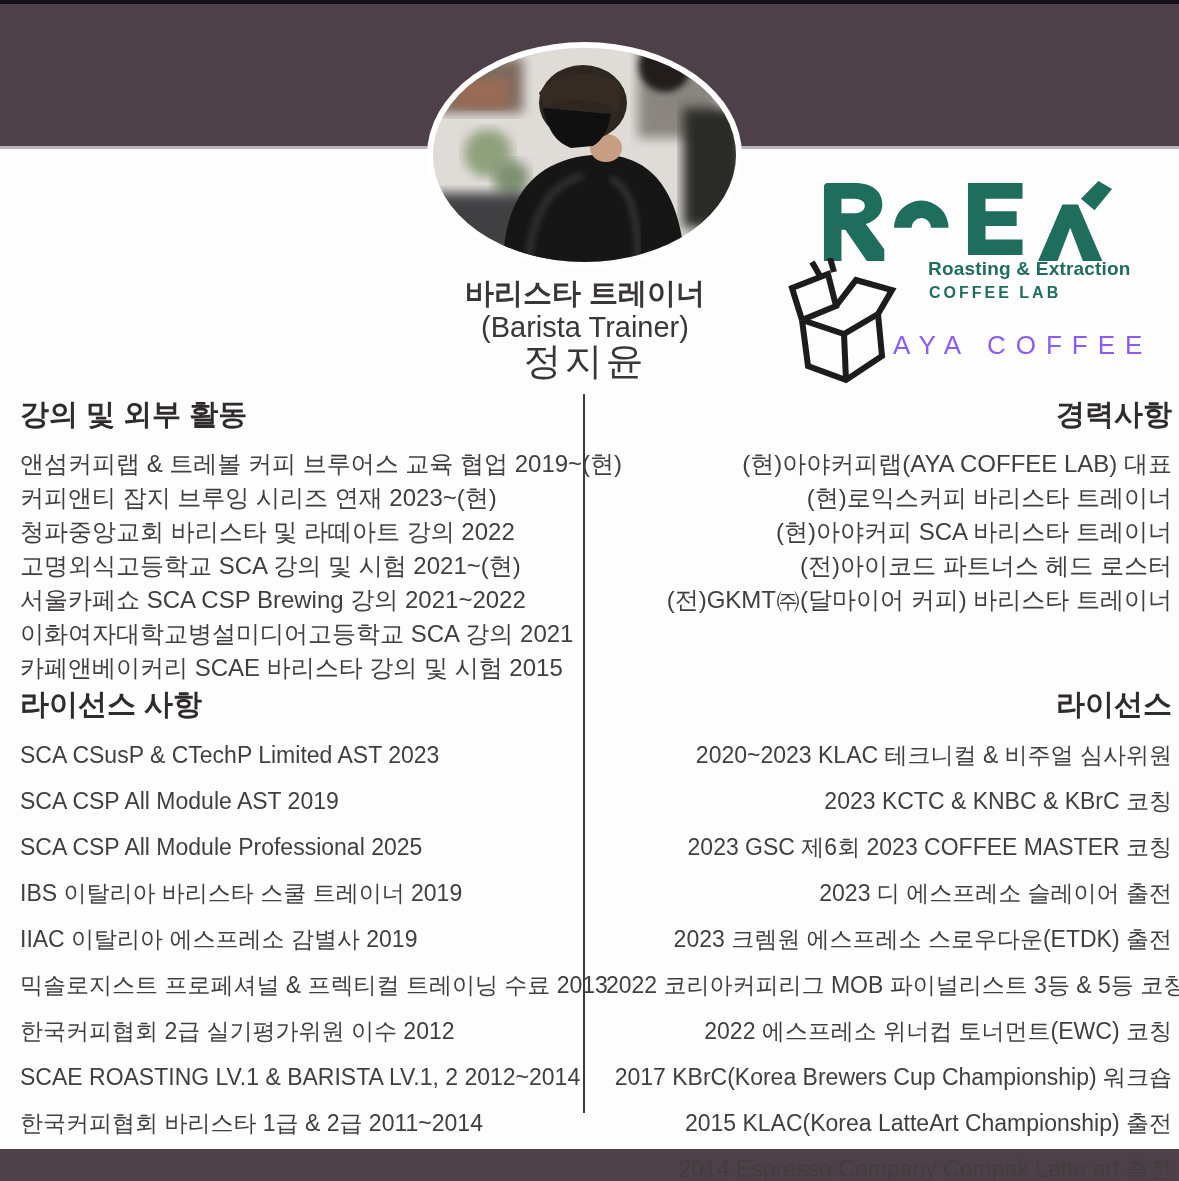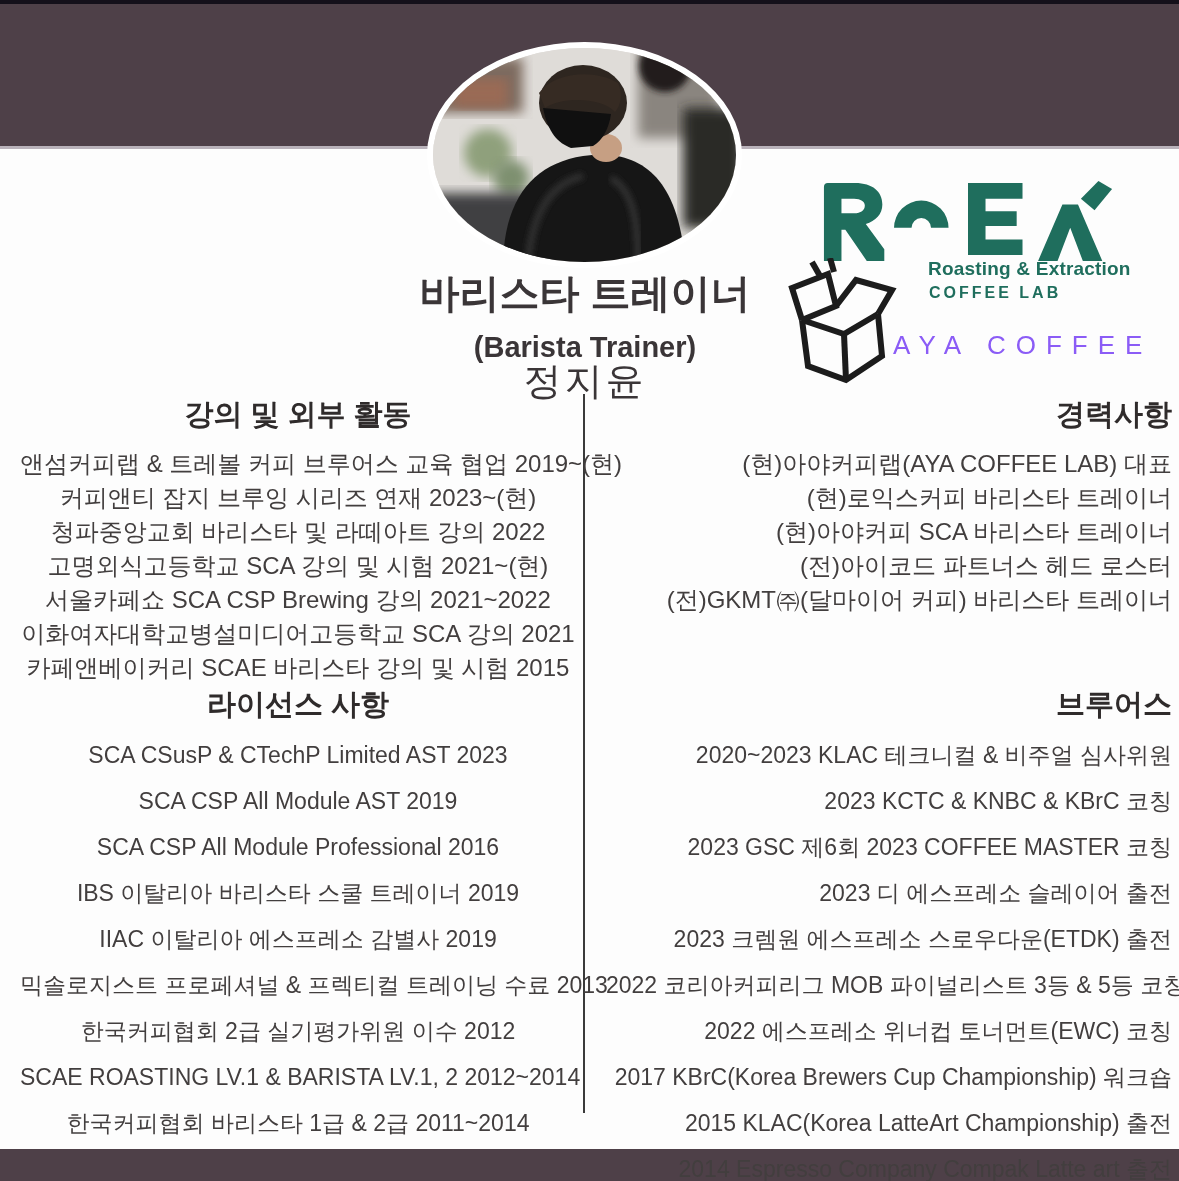--- a/index.html
+++ b/index.html
@@ -13,40 +13,40 @@
   .band-top-edge{position:absolute;left:0;top:146px;width:1179px;height:3px;background:#b9b2ba;}
   .band-bottom{position:absolute;left:0;top:1149px;width:1179px;height:32px;background:#4e4048;}
 
   
   .photo{position:absolute;left:427px;top:42px;width:315px;height:226px;border-radius:50%;
          border:6px solid #ffffff;box-sizing:border-box;overflow:hidden;background:#dedbd7;}
   .photo svg{display:block;}
 
   
   .title-block{position:absolute;left:335px;top:276px;width:500px;text-align:center;color:#3a3537;}
-  .title-ko{font-size:40px;font-weight:bold;line-height:34px;}
-  .title-en{font-size:29px;font-weight:bold;line-height:34px;margin-top:20px;}
+  .title-ko{font-size:29px;font-weight:bold;line-height:34px;}
+  .title-en{font-size:29px;font-weight:normal;line-height:34px;}
   .title-name{font-size:38px;font-weight:normal;line-height:34px;letter-spacing:3px;}
 
   
   .roex-svg{position:absolute;left:822px;top:180px;}
   .roast-line{position:absolute;left:928px;top:258px;width:260px;font-size:19px;font-weight:bold;
               color:#1f6e5d;letter-spacing:0.2px;}
   .lab-line{position:absolute;left:929px;top:284px;font-size:16px;font-weight:bold;
             color:#1f6e5d;letter-spacing:3px;}
   .box-icon{position:absolute;left:786px;top:258px;}
   .aya-text{position:absolute;left:893px;top:330px;font-size:26px;font-weight:500;color:#8b5cf6;
             letter-spacing:10px;white-space:nowrap;}
 
   
   .divider{position:absolute;left:583px;top:394px;width:2px;height:719px;background:#3a3a3a;}
   .col{position:absolute;color:#423e3e;}
   .col .hdr{font-size:29px;font-weight:bold;line-height:40px;color:#2f2b2b;}
   .col .li{white-space:nowrap;}
-  .c-left{left:20px;width:556px;text-align:center;}
+  .c-left{left:20px;width:556px;text-align:left;}
   .c-right{left:606px;width:566px;text-align:right;}
   .sec1{top:394px;}
   .sec2{top:684px;}
   .sec1 .list{margin-top:13px;}
   .sec2 .list{margin-top:9px;}
   .sec1 .li{font-size:24px;line-height:34px;}
   .sec2 .li{font-size:23px;line-height:30px;margin-top:16px;}
 </style>
 </head>
 <body>
@@ -145,31 +145,31 @@
         <div class="li">(전)아이코드 파트너스 헤드 로스터</div>
         <div class="li">(전)GKMT㈜(달마이어 커피) 바리스타 트레이너</div>
       </div>
   </div>
 
   <div class="col c-left sec2">
     <div class="hdr">라이선스 사항</div>
     <div class="list">
         <div class="li">SCA CSusP &amp; CTechP Limited AST 2023</div>
         <div class="li">SCA CSP All Module AST 2019</div>
-        <div class="li">SCA CSP All Module Professional 2016</div>
+        <div class="li">SCA CSP All Module Professional 2025</div>
         <div class="li">IBS 이탈리아 바리스타 스쿨 트레이너 2019</div>
         <div class="li">IIAC 이탈리아 에스프레소 감별사 2019</div>
         <div class="li">믹솔로지스트 프로페셔널 &amp; 프렉티컬 트레이닝 수료  2013</div>
         <div class="li">한국커피협회 2급 실기평가위원 이수 2012</div>
         <div class="li">SCAE ROASTING LV.1 &amp;  BARISTA LV.1, 2 2012~2014</div>
         <div class="li">한국커피협회 바리스타 1급 &amp; 2급 2011~2014</div>
       </div>
   </div>
   <div class="col c-right sec2">
-    <div class="hdr">브루어스</div>
+    <div class="hdr">라이선스</div>
     <div class="list">
         <div class="li">2020~2023 KLAC 테크니컬 &amp; 비주얼 심사위원</div>
         <div class="li">2023 KCTC &amp; KNBC &amp; KBrC 코칭</div>
         <div class="li">2023 GSC 제6회 2023 COFFEE MASTER 코칭</div>
         <div class="li">2023 디 에스프레소 슬레이어 출전</div>
         <div class="li">2023 크렘원 에스프레소 스로우다운(ETDK) 출전</div>
         <div class="li">2022 코리아커피리그 MOB 파이널리스트 3등 &amp; 5등 코칭</div>
         <div class="li">2022 에스프레소 위너컵 토너먼트(EWC) 코칭</div>
         <div class="li">2017 KBrC(Korea Brewers Cup Championship) 워크숍</div>
         <div class="li">2015 KLAC(Korea LatteArt Championship) 출전</div>

